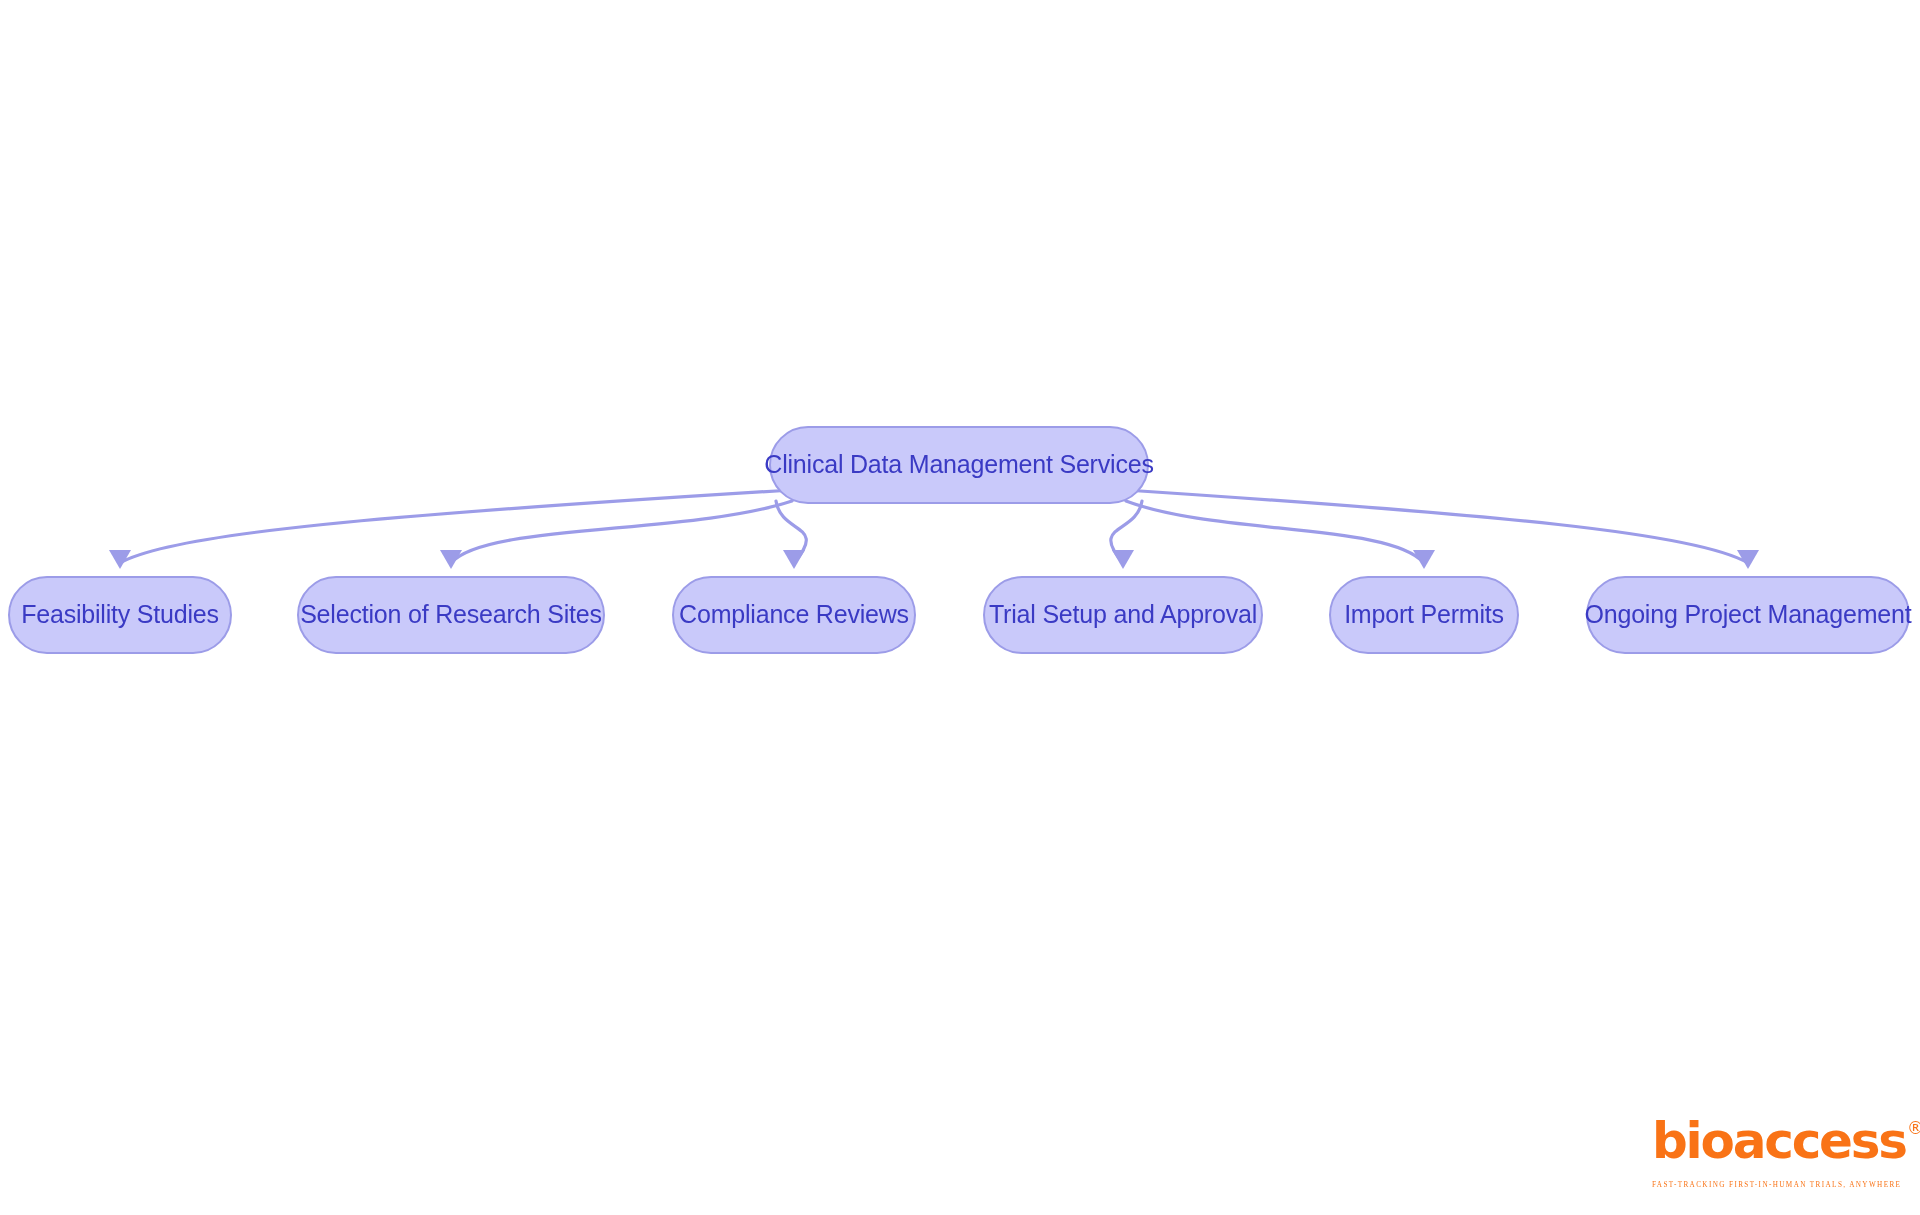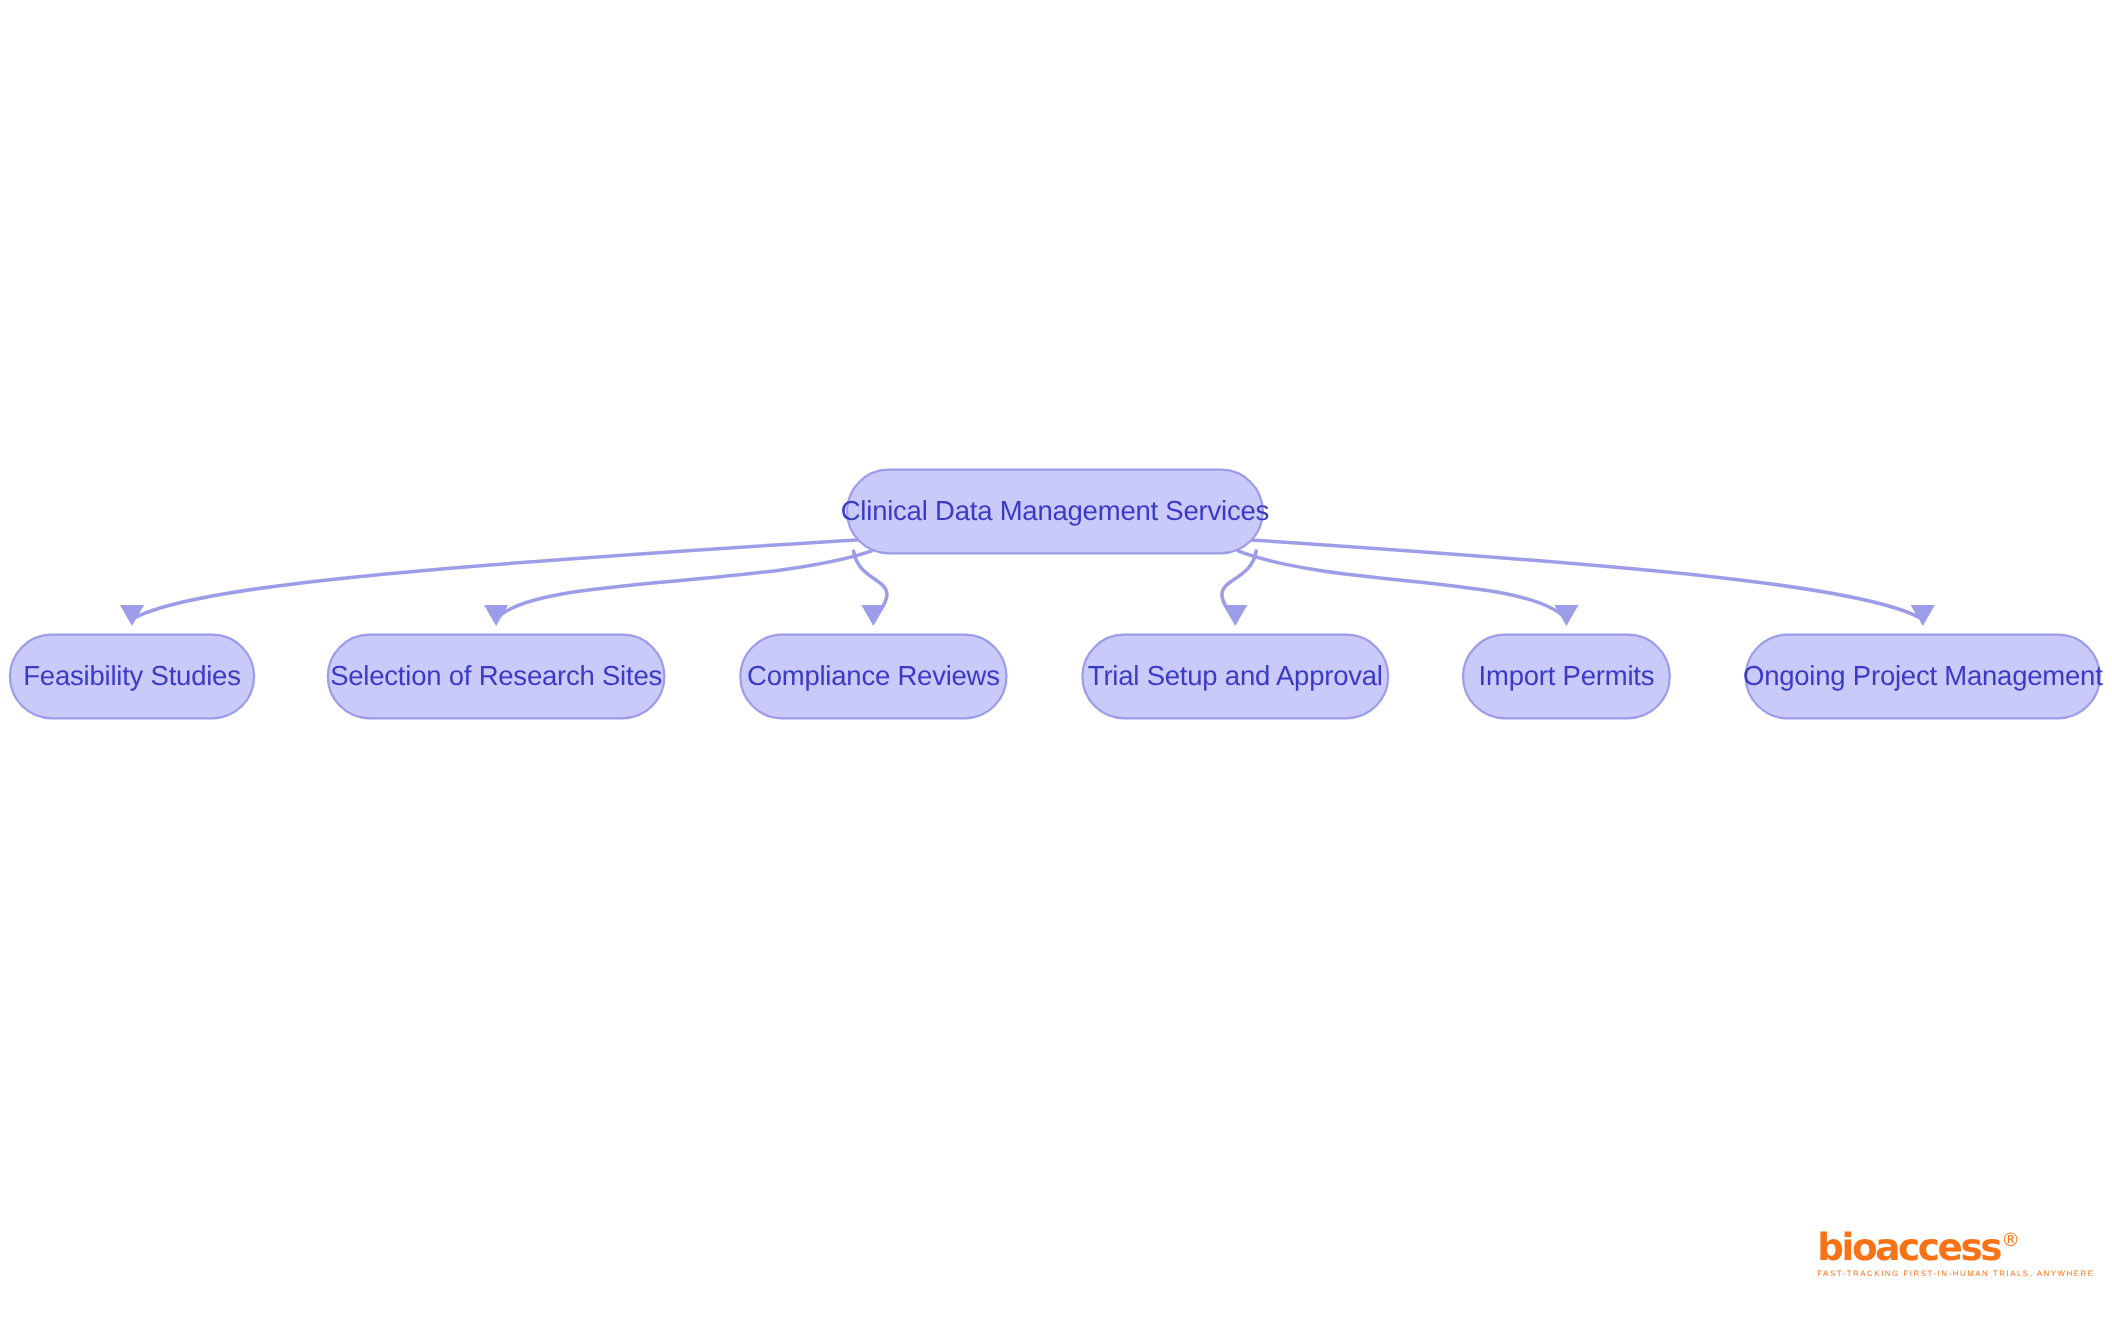--- a/index.html
+++ b/index.html
@@ -62,39 +62,39 @@
     user-select: none;
   }
   #brand-wordmark-row {
     display: flex;
     align-items: flex-start;
     line-height: 1;
   }
   #brand-wordmark {
     font-family: "DejaVu Sans", sans-serif;
     font-weight: 700;
-    font-size: 34px;
+    font-size: 50px;
     color: #f97316;
     letter-spacing: -2.2px;
     line-height: 0.95;
   }
   #brand-registered {
     font-family: "DejaVu Sans", sans-serif;
     font-size: 17px;
     color: #f97316;
     margin-top: 2px;
     margin-left: 1px;
     line-height: 1;
   }
   #brand-tagline {
-    font-family: Liberation Sans, sans-serif;
+    font-family: Liberation Serif, serif;
     font-size: 7.2px;
     color: #f97316;
     letter-spacing: 1.38px;
-    margin-top: 3px;
+    margin-top: 15px;
     white-space: nowrap;
     font-weight: 400;
   }
 </style>
 </head>
 <body>
 
 <svg id="diagram-canvas" viewBox="0 0 1920 1215">
   <g id="edge-layer">
       <path d="M 808 489 C 381.44 515, 171 533, 120 563" class="edge-path"></path>

